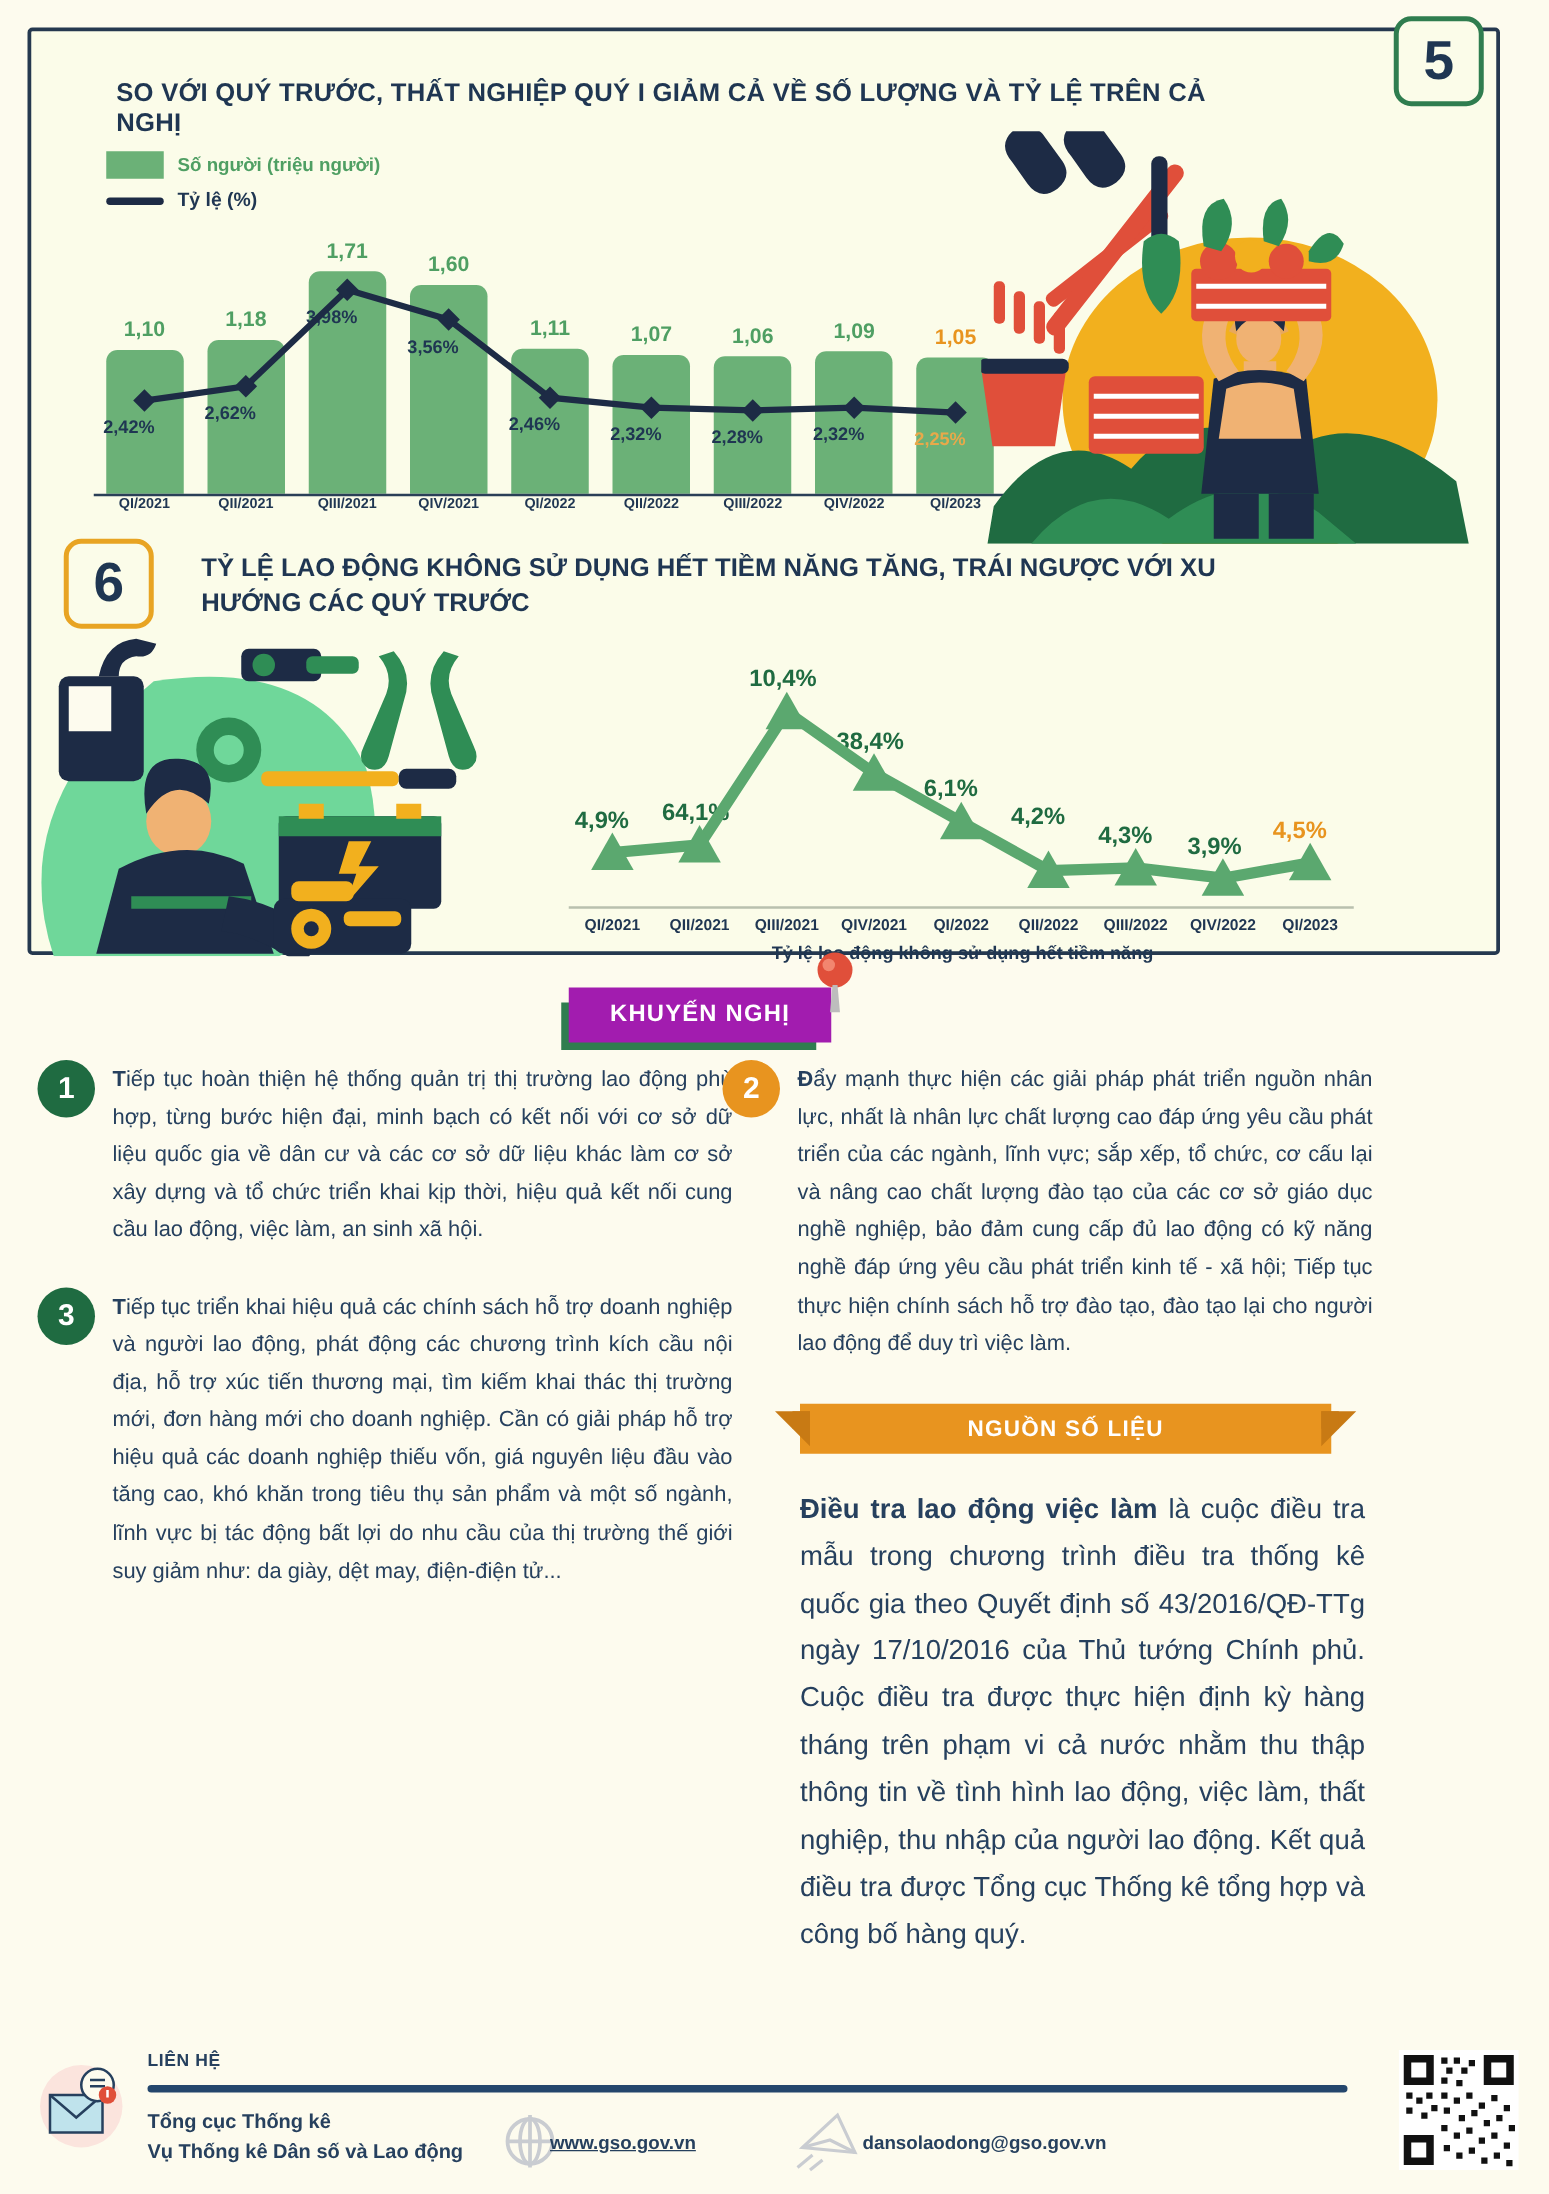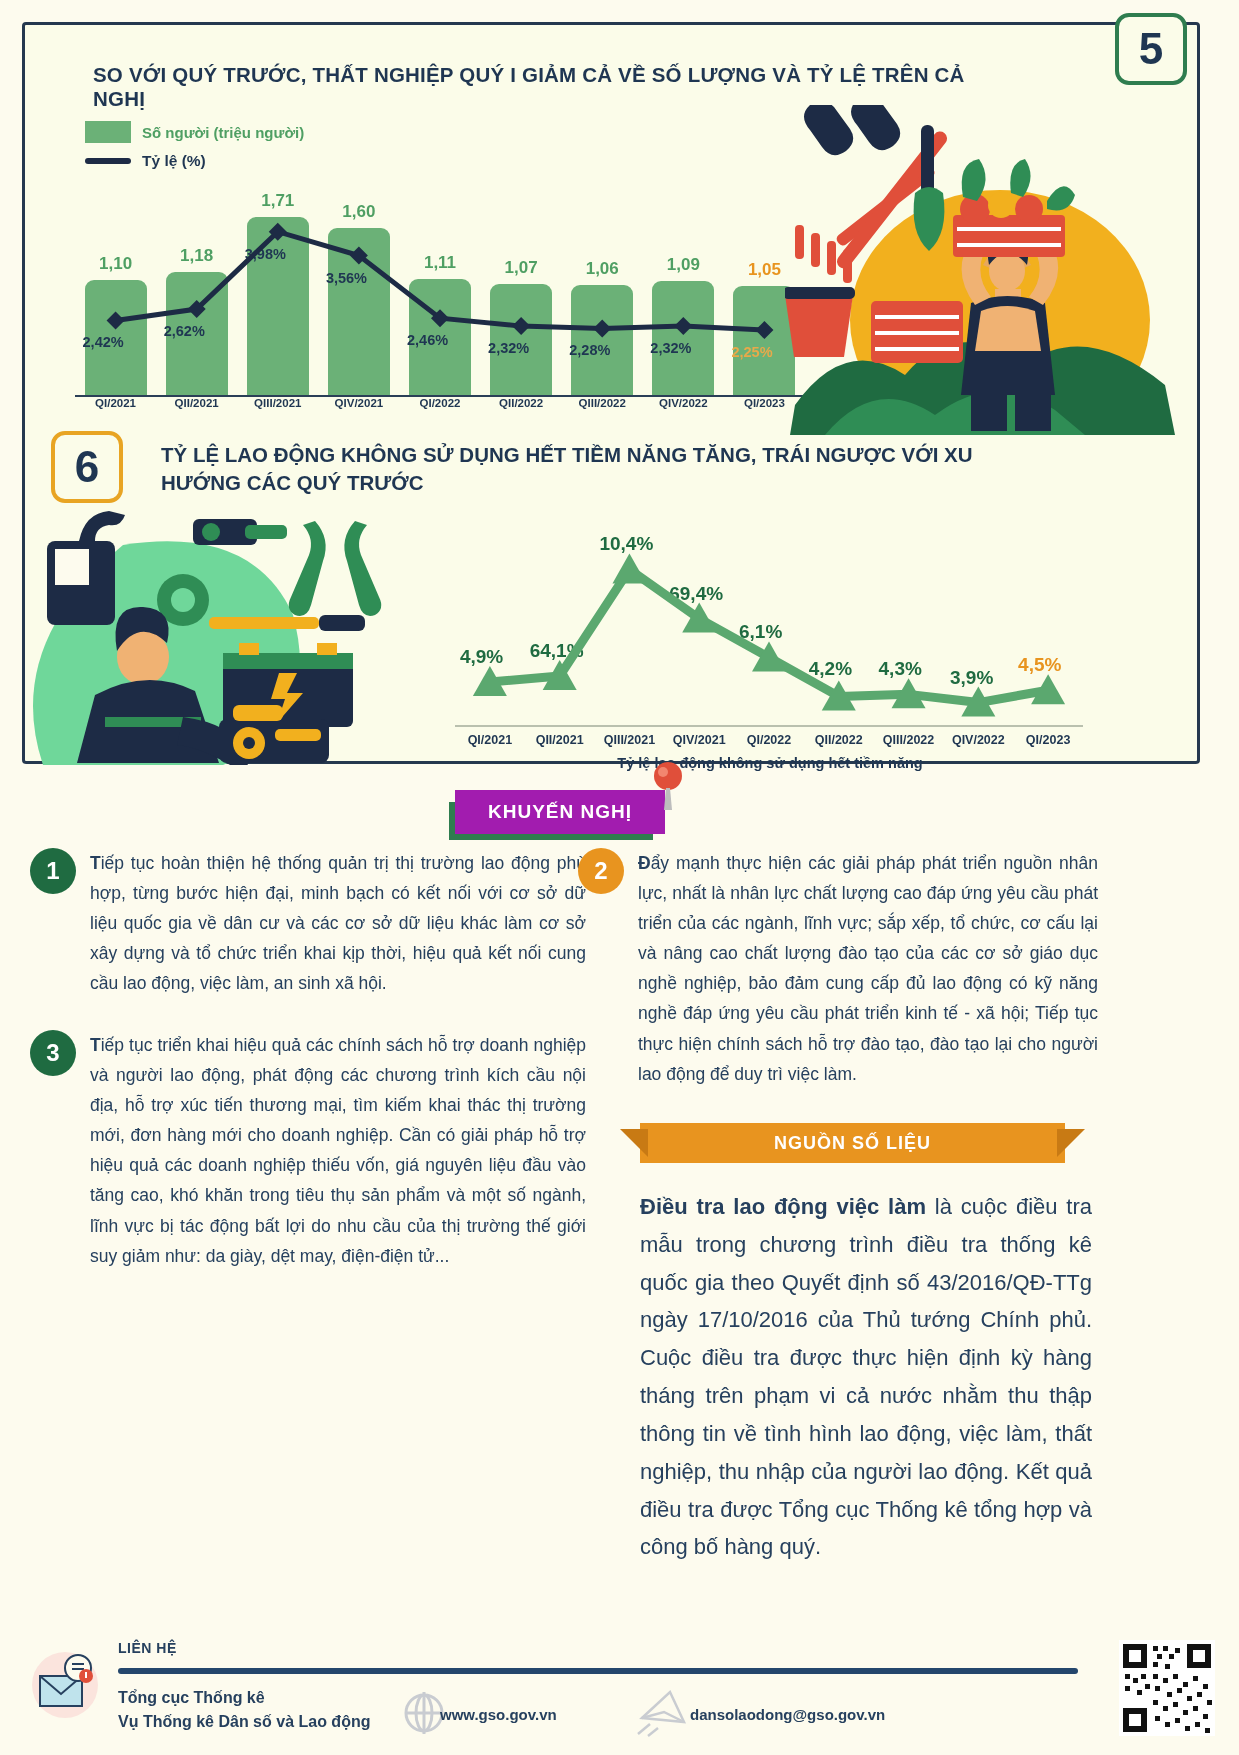--- a/index.html
+++ b/index.html
@@ -169,21 +169,21 @@
   .footer-rule {
     position: absolute; left: 118px; top: 1668px; width: 960px; height: 6px;
     background: #24466c; border-radius: 3px;
   }
   .footer-org {
     position: absolute; left: 118px; top: 1686px;
     font-size: 16px; font-weight: bold; line-height: 1.5; color: #26405e;
   }
   .footer-web {
     position: absolute; left: 440px; top: 1706px;
-    font-size: 15px; font-weight: bold; color: #26405e;
+    font-size: 15px; font-weight: bold; color: #26405e; text-decoration: underline;
   }
   .footer-mail {
     position: absolute; left: 690px; top: 1706px;
     font-size: 15px; font-weight: bold; color: #26405e;
   }
   .qr {
     position: absolute; right: 24px; top: 1640px; width: 96px; height: 96px;
   }
   .mail-icon { position: absolute; left: 26px; top: 1646px; width: 78px; height: 78px; }
   .globe-icon { position: absolute; left: 404px; top: 1690px; width: 40px; height: 46px; }
@@ -374,23 +374,23 @@
       <circle cx="216" cy="238" r="16" fill="#f2b01e"></circle>
       <circle cx="216" cy="238" r="6" fill="#1d2b45"></circle>
       <rect x="242" y="224" width="46" height="12" rx="5" fill="#f2b01e"></rect>
       <rect x="200" y="200" width="50" height="16" rx="6" fill="#f2b01e"></rect>
     </svg>
 
     <div class="chart2" id="chart2">
         <div class="c2-val" style="left: 4.88889px; top: 121.073px;">4,9%</div>
         <div class="c2-val" style="left: 74.6667px; top: 114.927px;">64,1%</div>
         <div class="c2-val" style="left: 144.444px; top: 8.39024px;">10,4%</div>
-        <div class="c2-val" style="left: 214.222px; top: 57.561px;">69,4%</div>
+        <div class="c2-val" style="left: 214.222px; top: 57.561px;">38,4%</div>
         <div class="c2-val" style="left: 284px; top: 96.4878px;">6,1%</div>
-        <div class="c2-val" style="left: 353.778px; top: 133px;">4,2%</div>
+        <div class="c2-val" style="left: 353.778px; top: 118px;">4,2%</div>
         <div class="c2-val" style="left: 423.556px; top: 133.366px;">4,3%</div>
         <div class="c2-val" style="left: 495px; top: 141.561px;">3,9%</div>
         <div class="c2-val accent" style="left: 563.111px; top: 129.268px;">4,5%</div>
         <svg class="overlay" width="628" height="200">
           <polyline points="34.888888888888886,157.0731707317073 104.66666666666666,150.92682926829266 174.44444444444443,44.39024390243901 244.2222222222222,93.56097560975608 314,132.4878048780488 383.7777777777777,171.41463414634146 453.55555555555554,169.3658536585366 523.3333333333333,177.5609756097561 593.1111111111111,165.2682926829268" fill="none" stroke="#5ba86f" stroke-width="9" stroke-linejoin="round"></polyline>
           <polygon points="34.888888888888886,141.0731707317073 51.888888888888886,171.0731707317073 17.888888888888886,171.0731707317073" fill="#5ba86f"></polygon>
           <polygon points="104.66666666666666,134.92682926829266 121.66666666666666,164.92682926829266 87.66666666666666,164.92682926829266" fill="#5ba86f"></polygon>
           <polygon points="174.44444444444443,28.39024390243901 191.44444444444443,58.39024390243901 157.44444444444443,58.39024390243901" fill="#5ba86f"></polygon>
           <polygon points="244.2222222222222,77.56097560975608 261.2222222222222,107.56097560975608 227.2222222222222,107.56097560975608" fill="#5ba86f"></polygon>
           <polygon points="314,116.48780487804879 331,146.4878048780488 297,146.4878048780488" fill="#5ba86f"></polygon>

